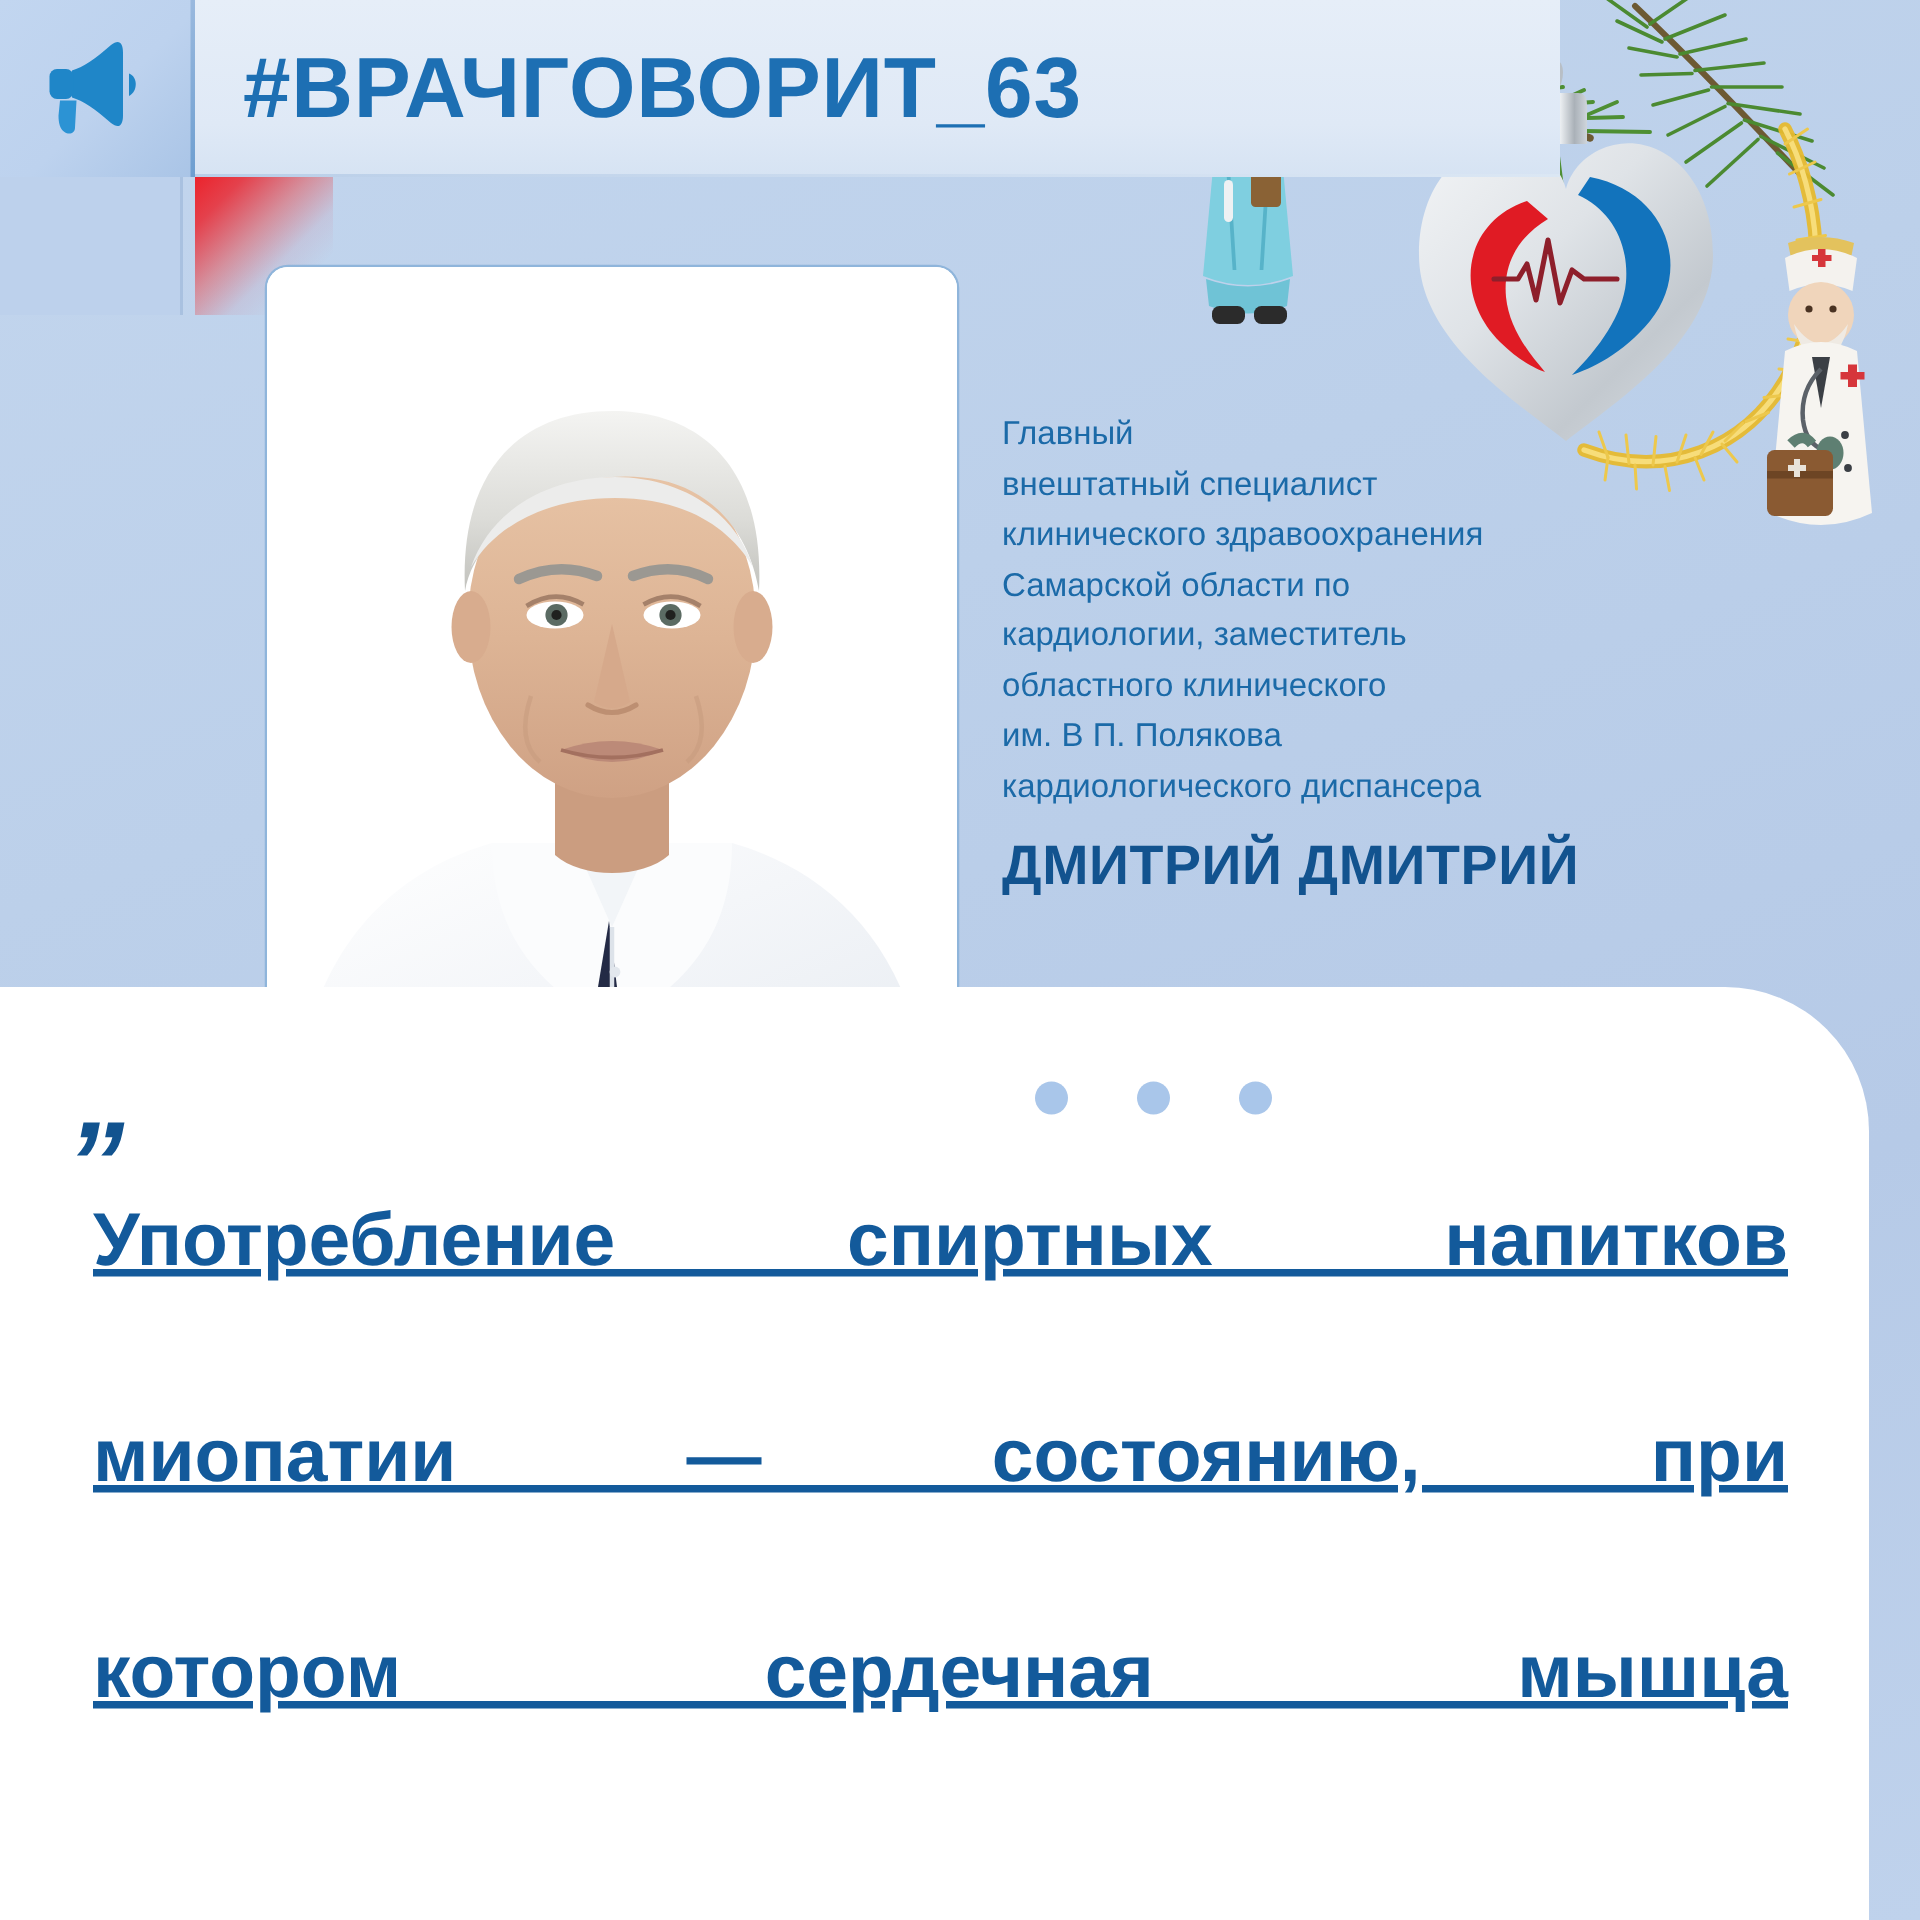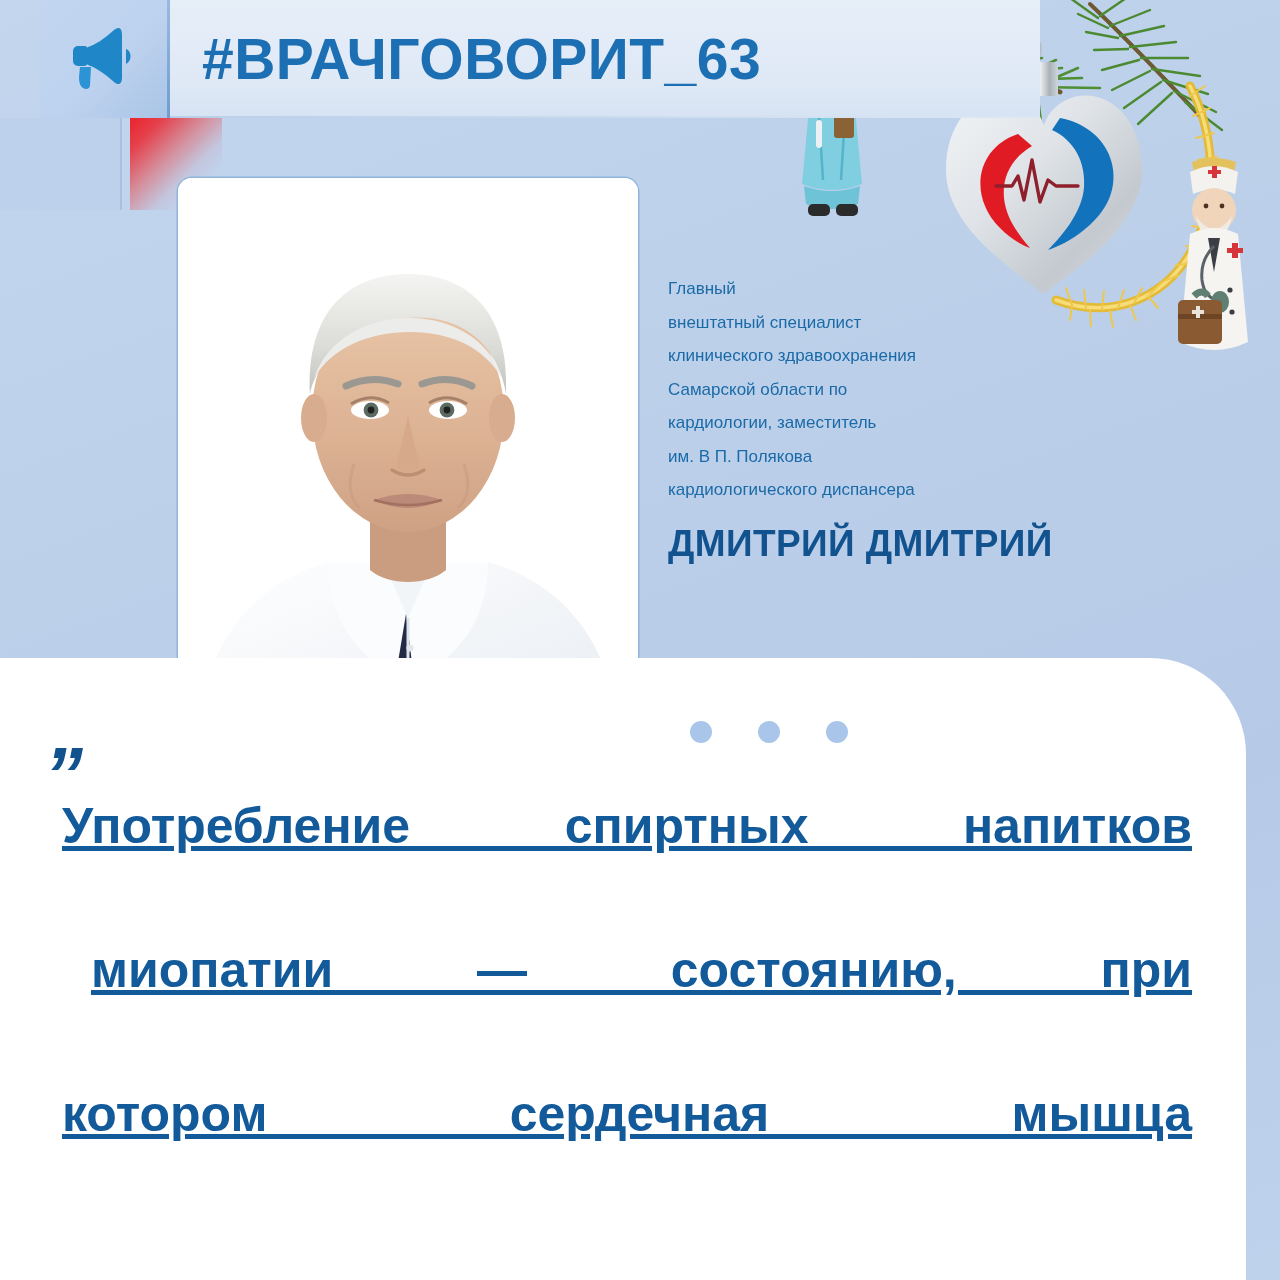--- a/index.html
+++ b/index.html
@@ -15,21 +15,21 @@
   #poster {
     position:absolute; inset:0;
     width:1280px; height:1280px;
     background:linear-gradient(160deg,#c3d6ee 0%,#bcd0ea 35%,#b6cae7 70%,#bfd2ec 100%);
     overflow:hidden;
   }
 
   
   .header-band {
     position:absolute; left:0; top:0; width:1040px; height:118px;
-    display:flex; align-items:stretch;padding-left:40px;
+    display:flex; align-items:stretch;
   }
   .mega-cell {
     width:130px; height:118px;
     background:linear-gradient(135deg,#c2d6f0 0%,#bdd2ee 55%,#a9c4e6 100%);
     display:flex; align-items:center; justify-content:center;
     position:relative;
   }
   .mega-cell:after{
     content:""; position:absolute; right:0; top:0; width:3px; height:118px;
     background:linear-gradient(180deg,#9ab9de 0%,#6d9ed0 100%);
@@ -84,21 +84,21 @@
     box-shadow:0 0 0 1.5px #8fb5db;
     overflow:hidden;
   }
   .portrait-frame svg{ width:100%; height:100%; display:block; }
 
   
   .bio{
     position:absolute; left:668px; top:272px; width:540px;
   }
   .bio-line{
-    font-size:17px; line-height:33.5px; color:#1b6aa8; font-weight:400;
+    font-size:22px; line-height:33.5px; color:#1b6aa8; font-weight:400;
     white-space:nowrap;
   }
   .bio-name{
     margin-top:16px;
     font-size:37px; font-weight:700; letter-spacing:.4px;
     color:#12538f;
     white-space:nowrap;
   }
 
   
@@ -415,35 +415,36 @@
       <path d="M286 286 q10 30 -6 44" stroke="#c79a7d" stroke-width="3" fill="none" opacity=".55"></path>
     </svg>
   </div>
 
   <div class="bio">
     <div class="bio-line">Главный</div>
     <div class="bio-line">внештатный специалист</div>
     <div class="bio-line">клинического здравоохранения</div>
     <div class="bio-line">Самарской области по</div>
     <div class="bio-line">кардиологии, заместитель</div>
+    <div class="bio-line">областного клинического</div>
     <div class="bio-line">им. В П. Полякова</div>
     <div class="bio-line">кардиологического диспансера</div>
     <div class="bio-name">ДМИТРИЙ ДМИТРИЙ</div>
   </div>
 
   <div class="quote-card"></div>
 
   <div class="dots">
     <span class="dot"></span>
     <span class="dot"></span>
     <span class="dot"></span>
   </div>
 
   <div class="quote-mark">”</div>
 
   <div class="quote-body">
     <p style="text-align: justify;">Употребление спиртных напитков<span style="display:inline-block;width:100%;height:0"></span></p>
-    <p style="text-align: justify; margin-left: 29px;">миопатии — состоянию, при<span style="display:inline-block;width:100%;height:0"></span></p>
+    <p style="text-align: justify;">миопатии — состоянию, при<span style="display:inline-block;width:100%;height:0"></span></p>
     <p style="text-align: justify;">котором сердечная мышца<span style="display:inline-block;width:100%;height:0"></span></p>
 
   </div>
 
 </div>
 
 </body></html>

